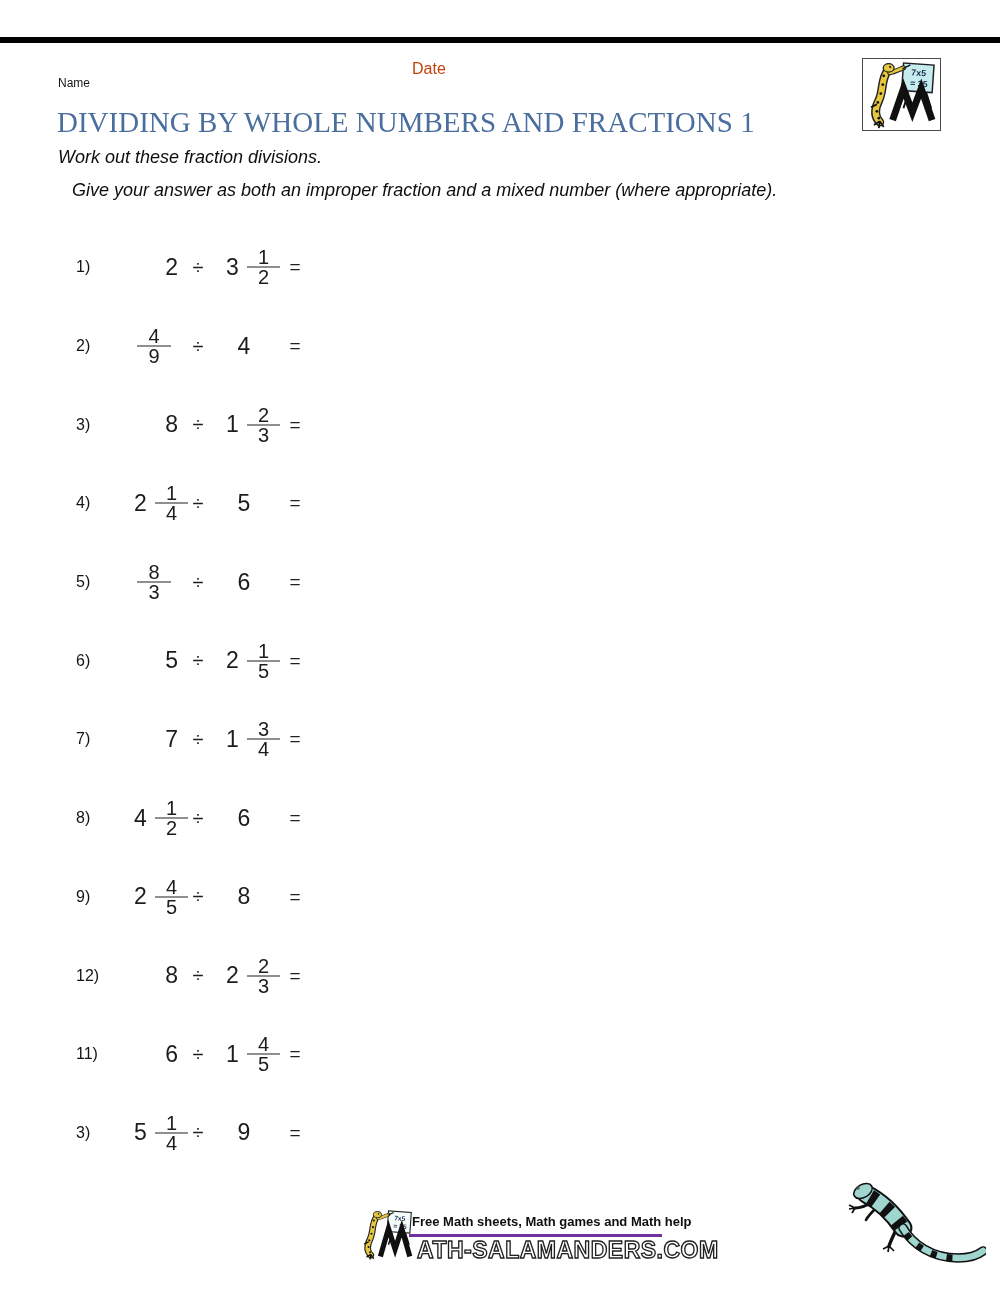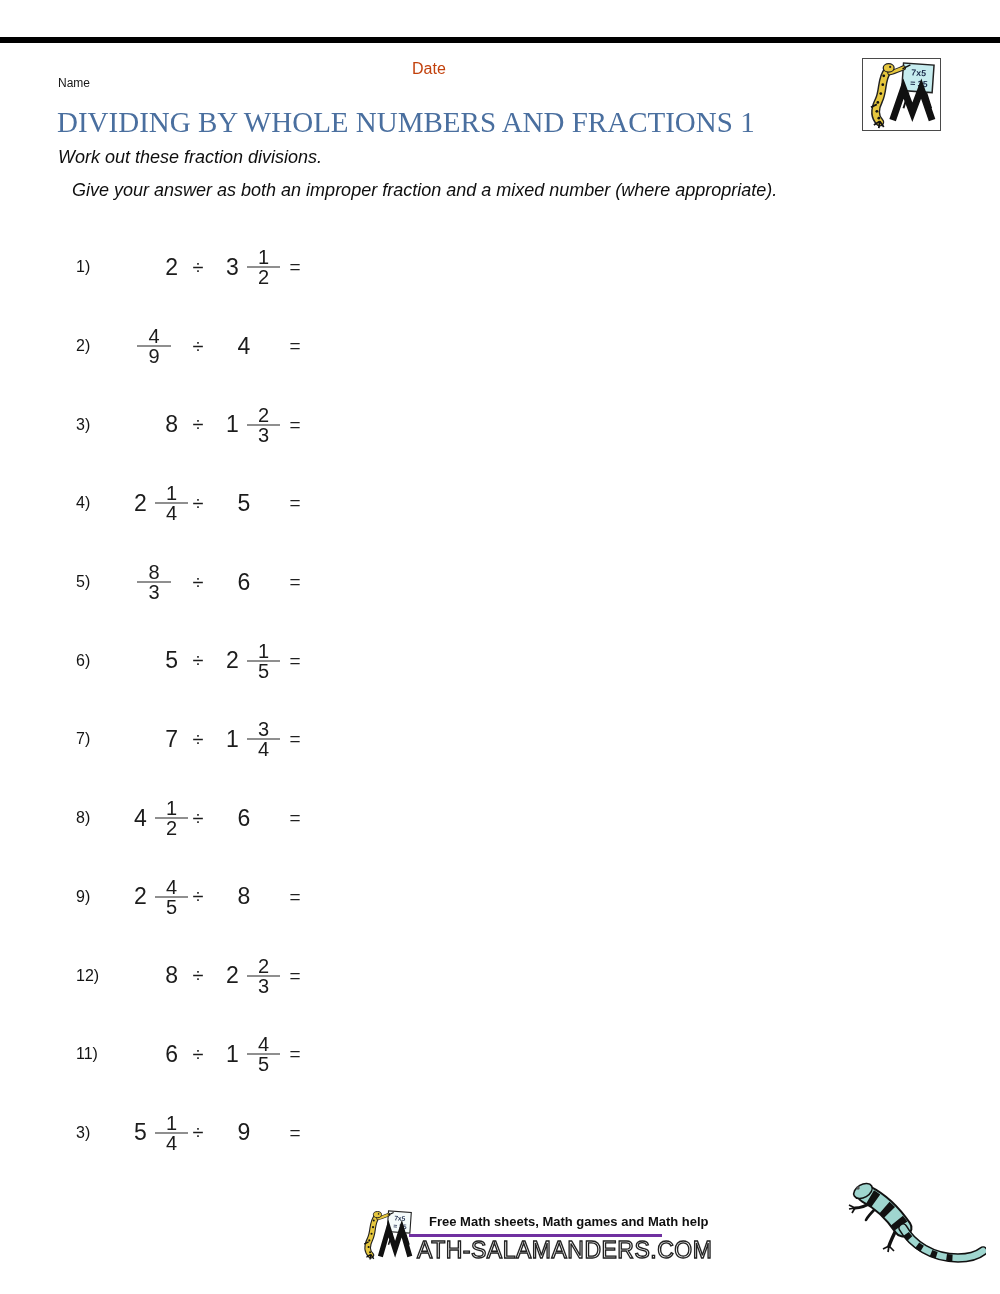--- a/index.html
+++ b/index.html
@@ -59,30 +59,30 @@
   .p-eq { left:286px; width:18px; justify-content:center; font-size:19px; color:#202020; }
 
   .wholenum { font-size:23px; line-height:27px; color:var(--ink); }
   .frac { display:inline-flex; flex-direction:column; align-items:center; }
   .mixed .frac { margin-left:8px; }
   .fnum, .fden { font-size:20px; line-height:18px; color:var(--ink); padding:0 11px; }
   .fbar { align-self:stretch; height:2px; background:var(--fraction-bar); }
 
   .footer-icon { position:absolute; left:358px; top:1208px; }
   .footer-tagline {
-    position:absolute; left:429px; top:1214px; width:260px;
+    position:absolute; left:412px; top:1214px; width:260px;
     font-size:13px; font-weight:bold; color:#0f0f0f; white-space:nowrap;
   }
   .footer-rule {
     position:absolute; left:409px; top:1234px; width:253px; height:3px;
     background:var(--rule-purple);
   }
   .footer-site {
     position:absolute; left:417px; top:1237px;
-    font-size:23px; font-weight:normal; letter-spacing:0.5px; white-space:nowrap;
+    font-size:23px; font-weight:bold; letter-spacing:0.5px; white-space:nowrap;
     color:#ffffff; -webkit-text-stroke:1.3px #222; text-shadow:0 0 1px #222;
   }
   .bottom-salamander { position:absolute; left:846px; top:1178px; }
   svg text { font-family:"Liberation Sans", sans-serif; }
 </style>
 </head>
 <body>
 
 <div class="page">
 

